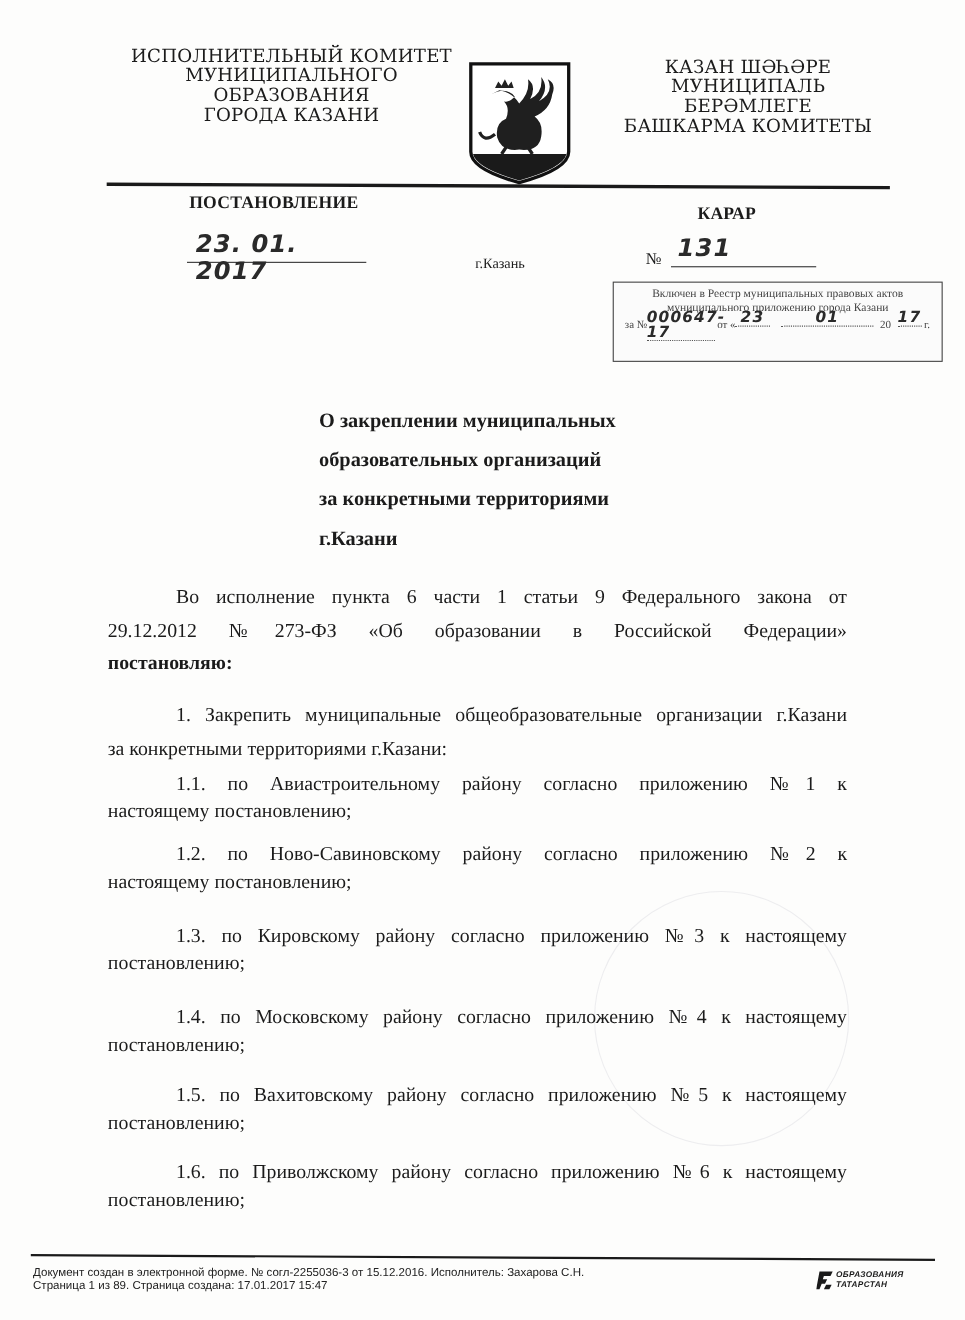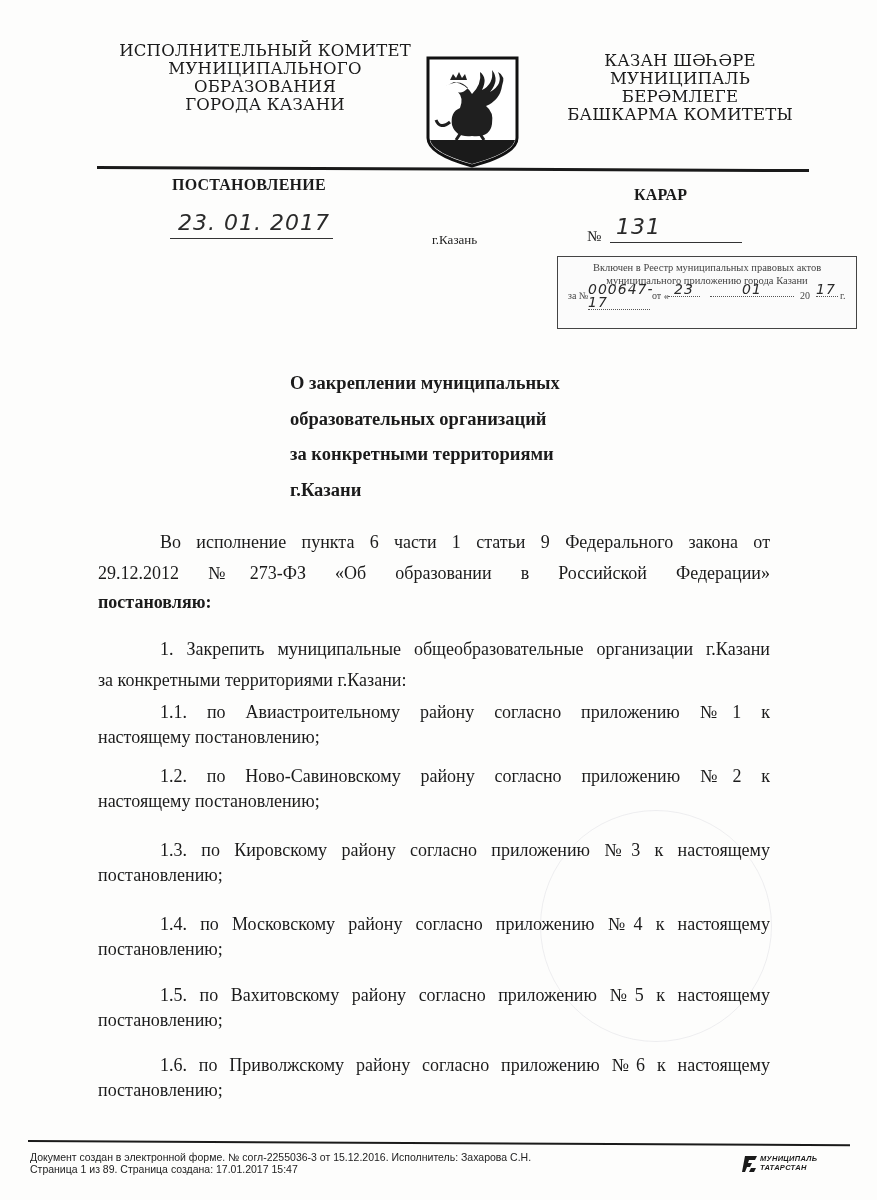--- a/index.html
+++ b/index.html
@@ -15,21 +15,21 @@
   }
   .hdr-right {
     left:550px; top:52px; width:260px; text-align:center;
     font-family:"DejaVu Serif", serif; font-size:16.5px; line-height:18px; letter-spacing:0.2px;
   }
   .emblem { left:420px; top:50px; width:105px; height:120px; }
   .rule-top { left:97px; top:166px; width:712px; height:3px; background:#1a1a1a; transform:rotate(0.25deg); transform-origin:left; }
   .doc-type-ru { left:172px; top:176px; font-weight:bold; font-size:16px; letter-spacing:0.2px; }
   .doc-type-tt { left:634px; top:186px; font-weight:bold; font-size:16px; letter-spacing:0.2px; }
   .date-field { left:170px; top:210px; width:163px; border-bottom:1px solid #333; height:28px; }
-  .handwriting { font-family:"DejaVu Sans", sans-serif; font-style:italic; font-weight:400; color:#2a2a2a; letter-spacing:1px; }
+  .handwriting { font-family:"DejaVu Sans", sans-serif; font-style:italic; font-weight:700; color:#2a2a2a; letter-spacing:1px; }
   .date-value { font-size:22px; position:absolute; left:8px; top:0px; }
   .city { left:432px; top:232px; font-size:13px; }
   .num-label { left:587px; top:228px; font-size:15px; }
   .num-field { left:610px; top:218px; width:132px; height:24px; border-bottom:1px solid #333; }
   .num-value { font-size:22px; position:absolute; left:6px; top:-4px; }
   .reg-stamp {
     left:557px; top:256px; width:300px; height:73px;
     border:1px solid #444; background:#fbfbfb;
     font-size:10.5px; color:#444; text-align:center; line-height:13px;
     padding-top:4px; box-sizing:border-box;
@@ -157,16 +157,16 @@
 <div class="abs footer-text">
   <div>Документ создан в электронной форме. № согл-2255036-3 от 15.12.2016. Исполнитель: Захарова С.Н.</div>
   <div>Страница 1 из 89. Страница создана: 17.01.2017 15:47</div>
 </div>
 <div class="abs footer-logo">
   <svg width="16" height="18" viewBox="0 0 16 18" style="position:absolute;left:0;top:0;">
     <path d="M3 1 H15 L13 5 H7 L6 8 H10 L8 12 H5 L3 17 H0 Z" fill="#1a1a1a"></path>
     <path d="M9 13 H14 L12 17 H7 Z" fill="#1a1a1a"></path>
   </svg>
   <div class="logo-text">
-    <div>МУНИЦИПАЛЬ</div>
+    <div>ОБРАЗОВАНИЯ</div>
     <div>ТАТАРСТАН</div>
   </div>
 </div>
 
 </body></html>

